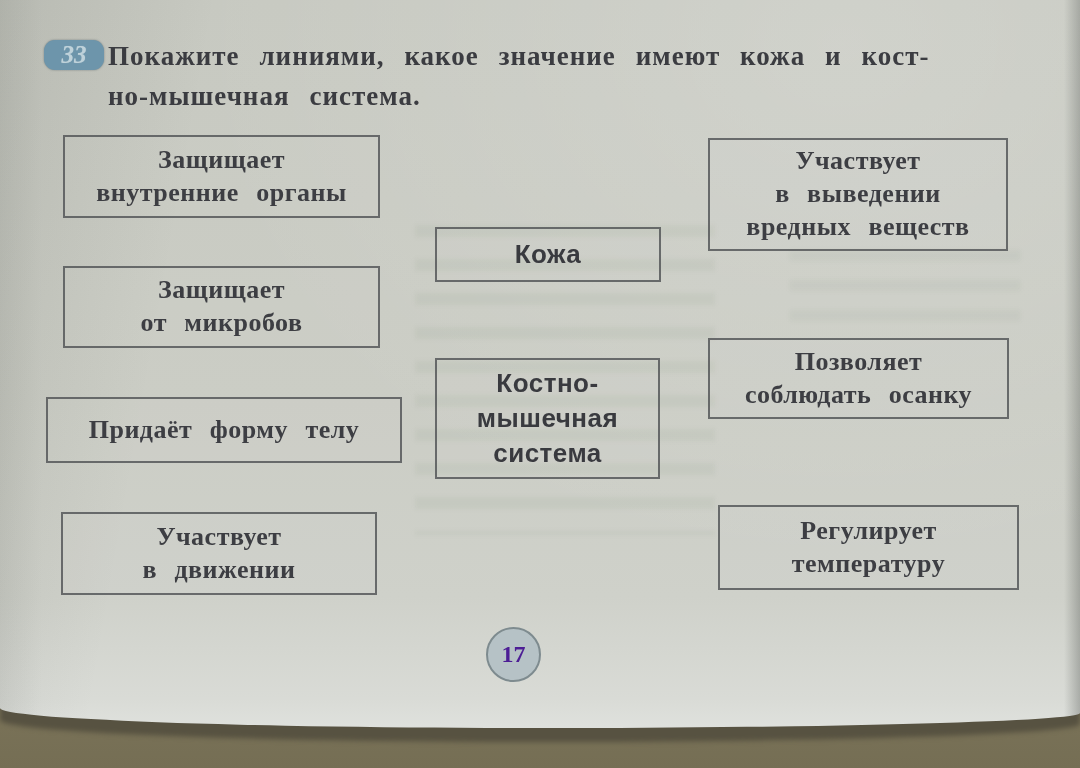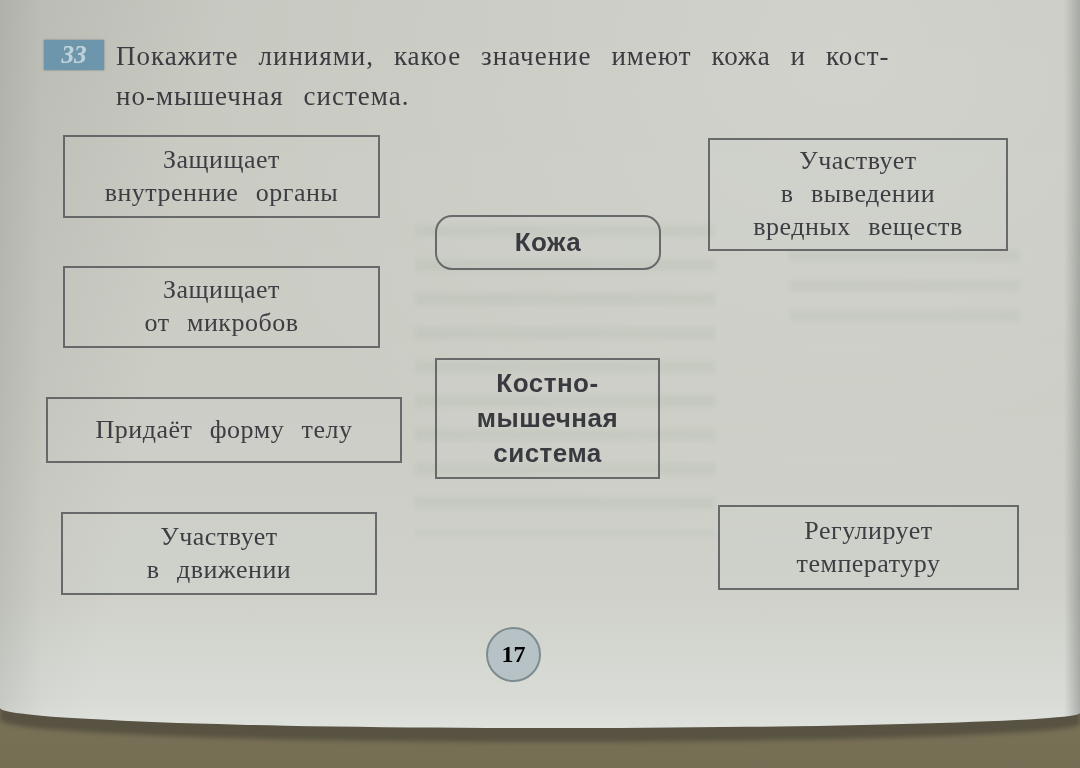--- a/index.html
+++ b/index.html
@@ -51,52 +51,54 @@
   }
   .task-badge {
     position: absolute; left: 44px; top: 40px; width: 60px; height: 30px;
     background: #6d95ab;
     box-shadow: 0 0 2px rgba(40,60,70,0.5);
     color: #bfd2da;
     font-family: "Liberation Serif", serif;
     font-weight: bold; font-style: italic; font-size: 25px;
     display: flex; align-items: center; justify-content: center;
     text-shadow: 0 0 1px rgba(255,255,255,0.3);
+    border-radius: 11px;
   }
   .task-text {
-    position: absolute; left: 116px; top: 36px; width: 910px;
-    font-weight: normal; font-size: 27px; line-height: 40px;
+    position: absolute; left: 108px; top: 36px; width: 910px;
+    font-weight: bold; font-size: 27px; line-height: 40px;
     color: #3b3c41;
     letter-spacing: 1px; word-spacing: 0.45em;
   }
   .box {
     position: absolute;
     border: 2px solid rgba(78,80,83,0.8);
     display: flex; align-items: center; justify-content: center;
     text-align: center;
     font-family: "Liberation Serif", serif;
     font-size: 26px; line-height: 1.26;
     color: #3d3e43;
     letter-spacing: 0.5px; word-spacing: 0.4em;
     background: rgba(255,255,255,0.02);
+    font-weight: bold;
   }
   .center-node {
     font-family: "Liberation Sans", sans-serif;
     font-weight: 700; font-size: 26px; line-height: 1.35;
     color: #393a3f; letter-spacing: 0.5px; word-spacing: 0.1em;
   }
   .page-circle {
     position: absolute; left: 486px; top: 627px; width: 55px; height: 55px;
     border-radius: 50%;
     background: #b6c2c6;
     border: 2px solid #7e8b8f;
     box-sizing: border-box;
     display: flex; align-items: center; justify-content: center;
     font-family: "Liberation Serif", serif;
-    font-weight: bold; font-size: 24px; color: #000000;
+    font-weight: bold; font-size: 24px; color: #4c1d95;
   }
 </style>
 </head>
 <body>
 
 <div class="photo">
   <div class="page-shadow"></div>
 
   <div class="page">
     <div class="bleed"></div>
@@ -117,32 +119,35 @@
       </div>
 
     <div class="box" style="left:46px; top:397px; width:352px; height:62px;">
         <span>Придаёт форму телу</span>
       </div>
 
     <div class="box" style="left:61px; top:512px; width:312px; height:79px;">
         <span>Участвует<br>в движении</span>
       </div>
 
-    <div class="box center-node" style="left:435px; top:215px; width:222px; height:51px;border-radius:17px;">
+    <div class="box center-node" style="left:435px; top:227px; width:222px; height:51px;">
         <span>Кожа</span>
       </div>
 
     <div class="box center-node" style="left:435px; top:358px; width:221px; height:117px;text-align:center;">
         <span>Костно-<br>мышечная<br>система</span>
       </div>
 
     <div class="box" style="left:708px; top:138px; width:296px; height:109px;">
         <span>Участвует<br>в выведении<br>вредных веществ</span>
       </div>
 
+    <div class="box" style="left:708px; top:338px; width:297px; height:77px;">
+        <span>Позволяет<br>соблюдать осанку</span>
+      </div>
 
     <div class="box" style="left:708px; top:505px; width:297px; height:81px;margin-left:10px;">
         <span>Регулирует<br>температуру</span>
       </div>
 
     <div class="page-circle">
       <span>17</span>
     </div>
   </div>
 </div>

